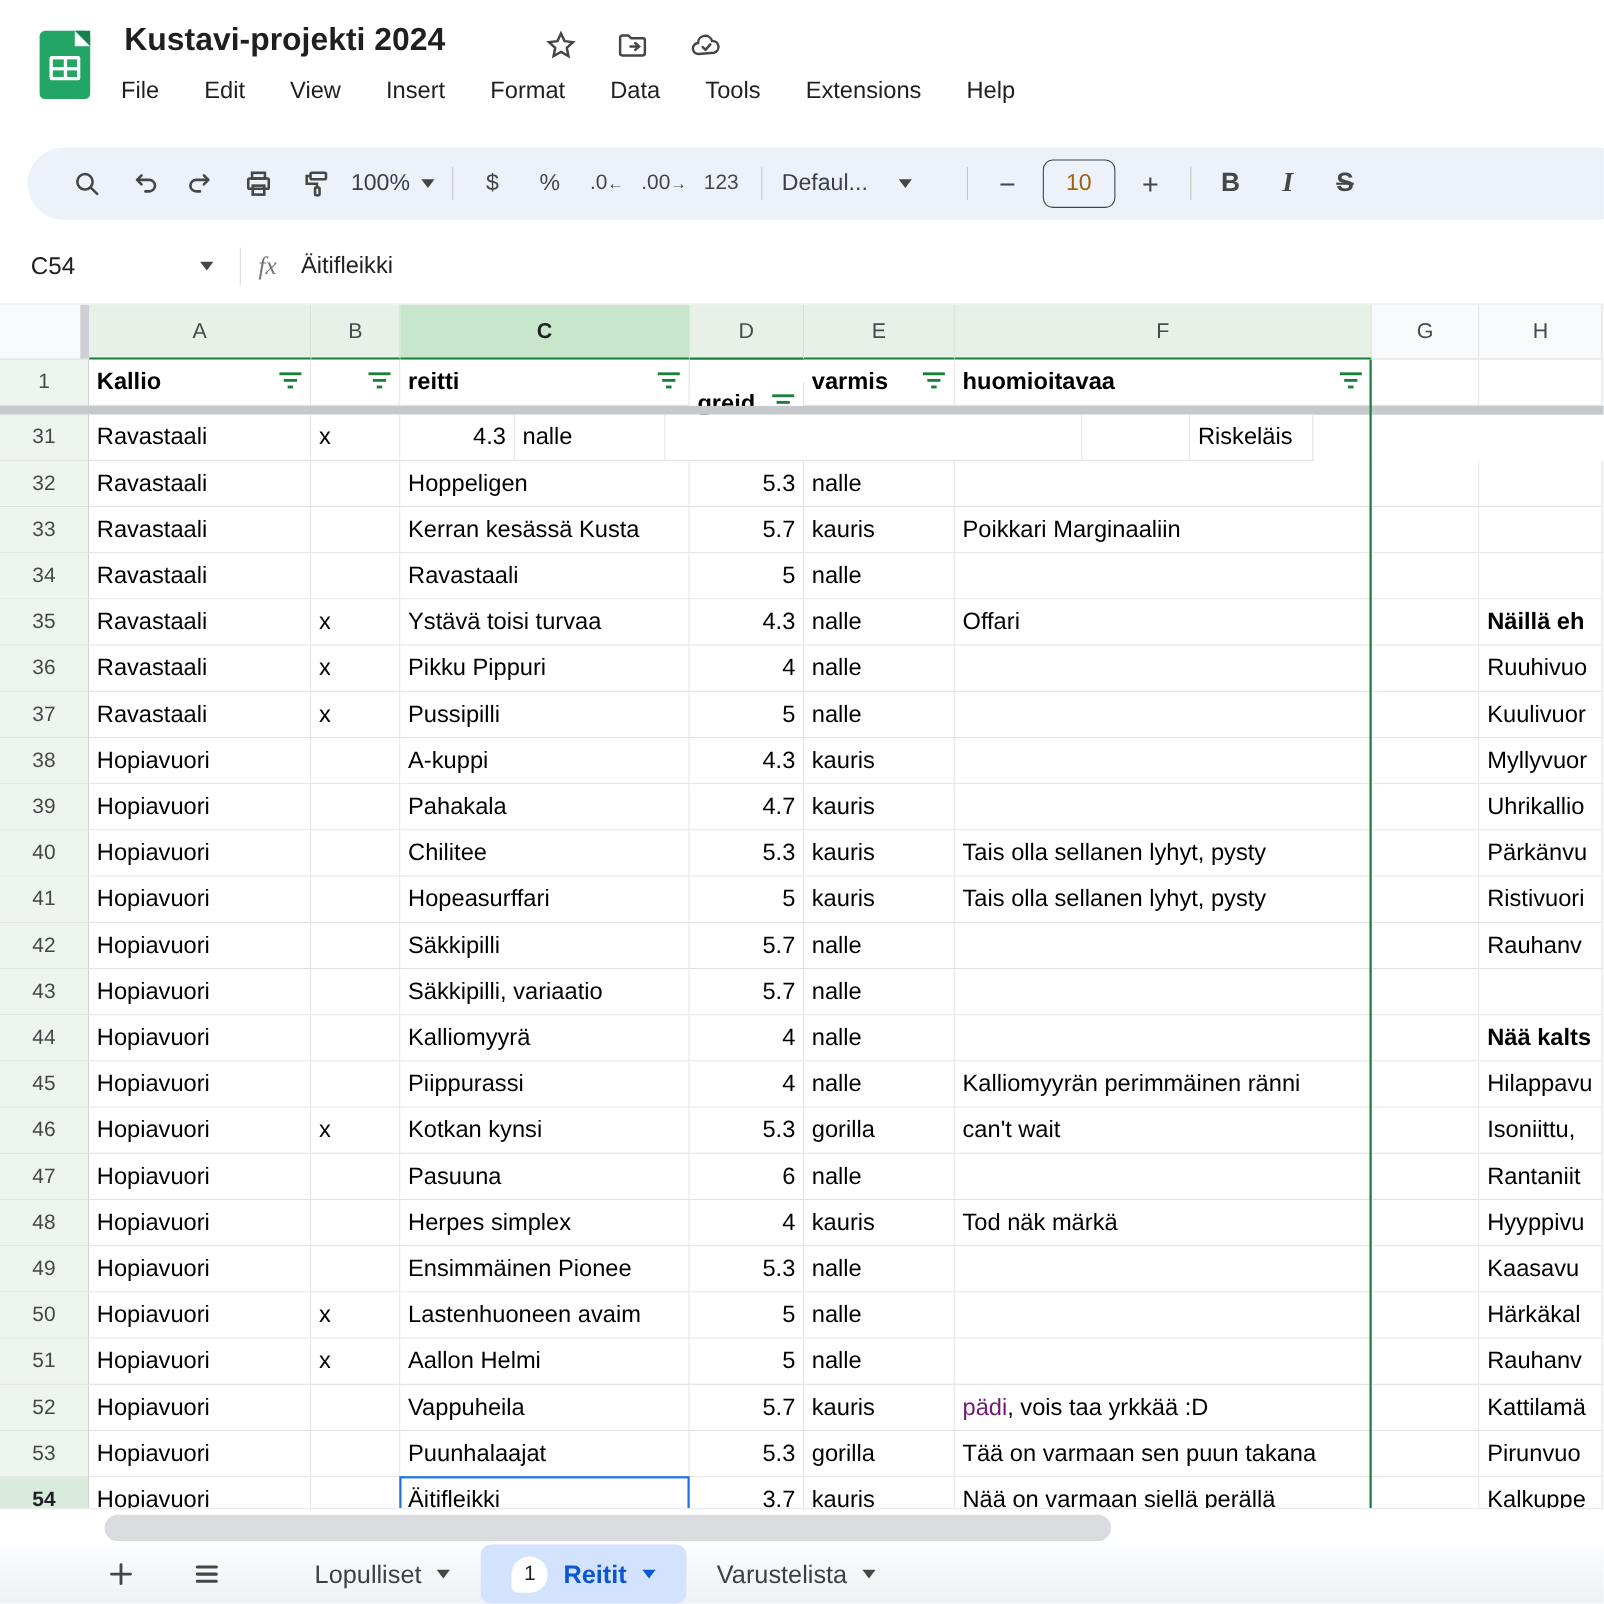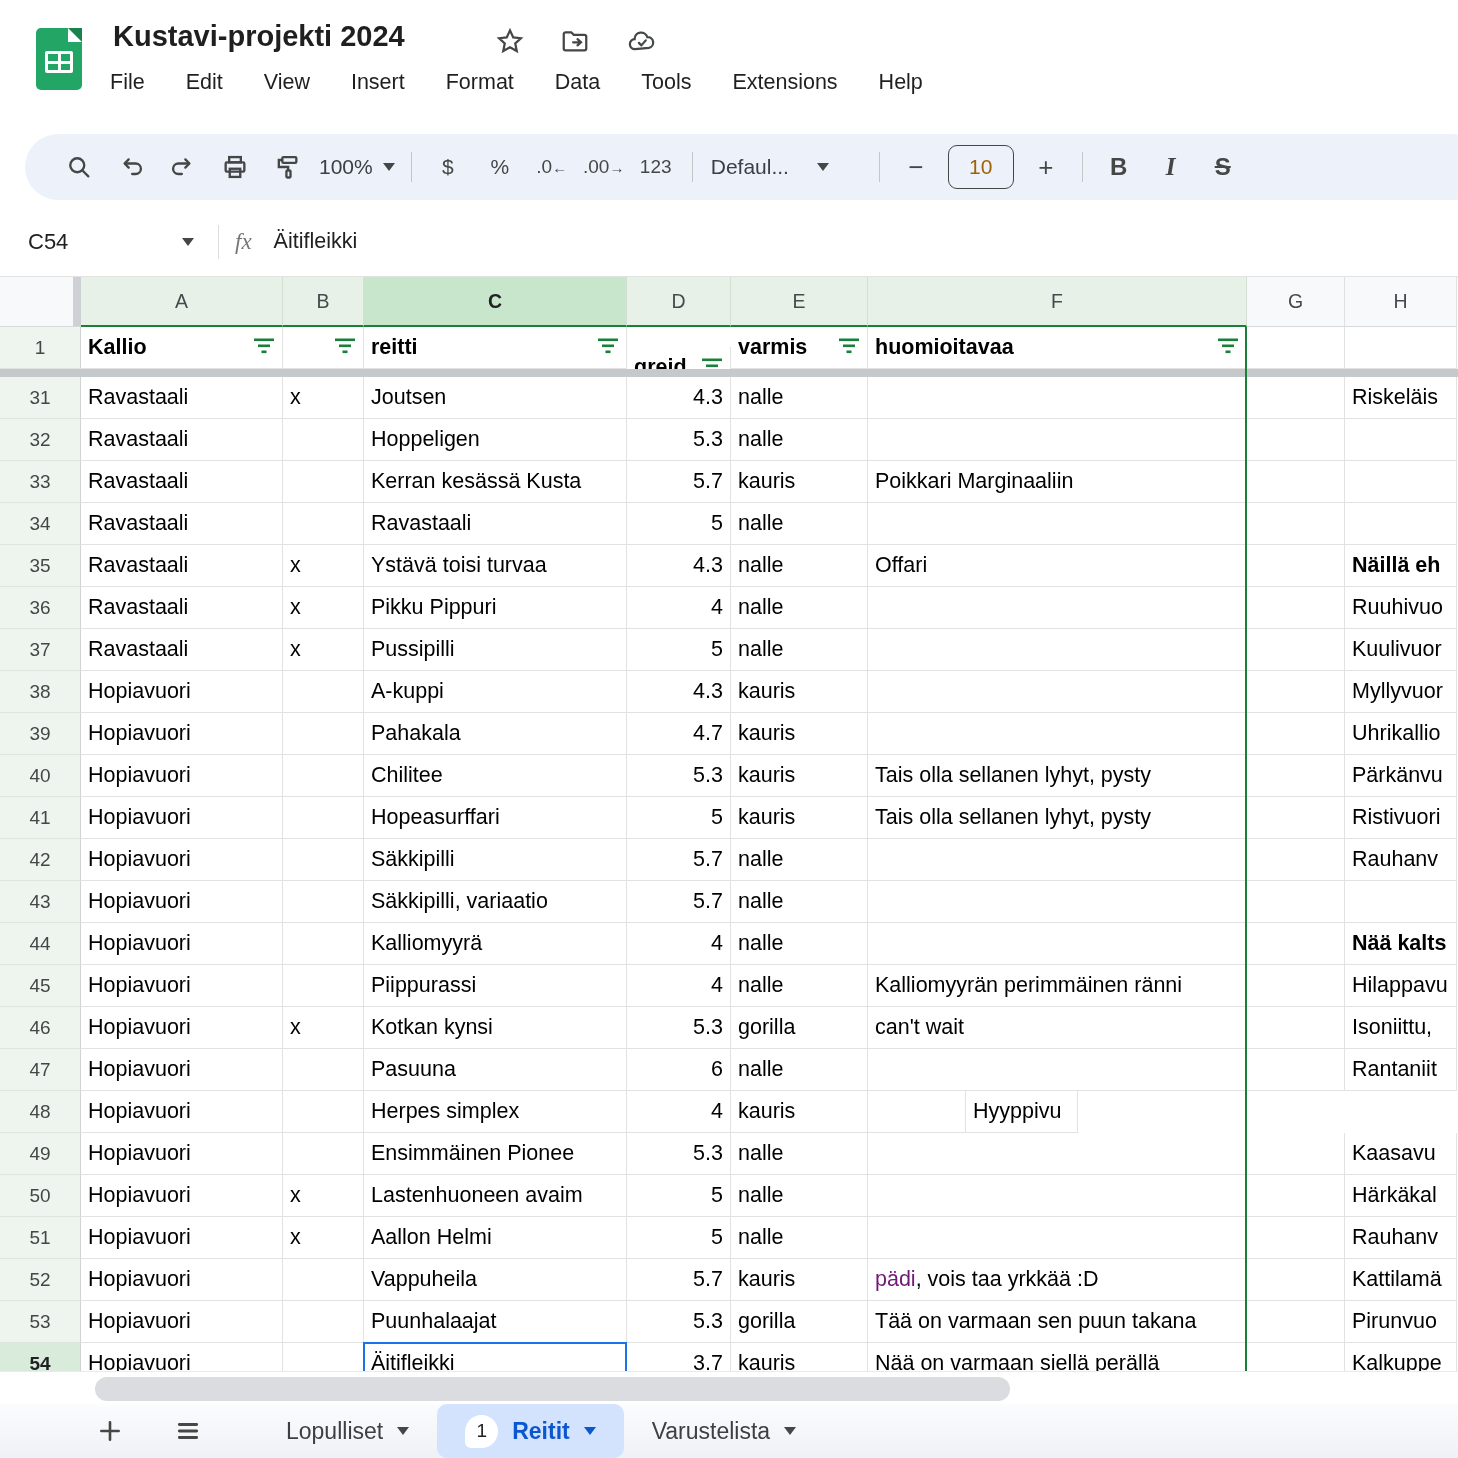--- a/index.html
+++ b/index.html
@@ -270,21 +270,20 @@
       <div class="cell" style="width: 112px; height: 42px;">
         <span></span>
       </div>
     </div>
   <div id="frozen-divider"></div>
   <div id="datarows">
       <div class="gridrow" style="top: 0px; height: 42px;">
         <div class="rowhead" style="height: 42px;">31</div>
         <div class="cell" style="width: 202px; height: 42px;">Ravastaali</div>
         <div class="cell" style="width: 81px; height: 42px;">x</div>
-        <div class="cell" style="width: 263px; height: 42px;">Joutsen</div>
         <div class="cell num" style="width: 104px; height: 42px;">4.3</div>
         <div class="cell" style="width: 137px; height: 42px;">nalle</div>
         <div class="cell" style="width: 379px; height: 42px;"></div>
         <div class="cell" style="width: 98px; height: 42px;"></div>
         <div class="cell" style="width: 112px; height: 42px;">Riskeläis</div>
       </div>
       <div class="gridrow" style="top: 42px; height: 42px;">
         <div class="rowhead" style="height: 42px;">32</div>
         <div class="cell" style="width: 202px; height: 42px;">Ravastaali</div>
         <div class="cell" style="width: 81px; height: 42px;"></div>
@@ -460,20 +459,21 @@
         <div class="cell" style="width: 98px; height: 42px;"></div>
         <div class="cell" style="width: 112px; height: 42px;">Rantaniit</div>
       </div>
       <div class="gridrow" style="top: 714px; height: 42px;">
         <div class="rowhead" style="height: 42px;">48</div>
         <div class="cell" style="width: 202px; height: 42px;">Hopiavuori</div>
         <div class="cell" style="width: 81px; height: 42px;"></div>
         <div class="cell" style="width: 263px; height: 42px;">Herpes simplex</div>
         <div class="cell num" style="width: 104px; height: 42px;">4</div>
         <div class="cell" style="width: 137px; height: 42px;">kauris</div>
+        <div class="cell" style="width: 379px; height: 42px;">Tod näk märkä</div>
         <div class="cell" style="width: 98px; height: 42px;"></div>
         <div class="cell" style="width: 112px; height: 42px;">Hyyppivu</div>
       </div>
       <div class="gridrow" style="top: 756px; height: 42px;">
         <div class="rowhead" style="height: 42px;">49</div>
         <div class="cell" style="width: 202px; height: 42px;">Hopiavuori</div>
         <div class="cell" style="width: 81px; height: 42px;"></div>
         <div class="cell" style="width: 263px; height: 42px;">Ensimmäinen Pionee</div>
         <div class="cell num" style="width: 104px; height: 42px;">5.3</div>
         <div class="cell" style="width: 137px; height: 42px;">nalle</div>

